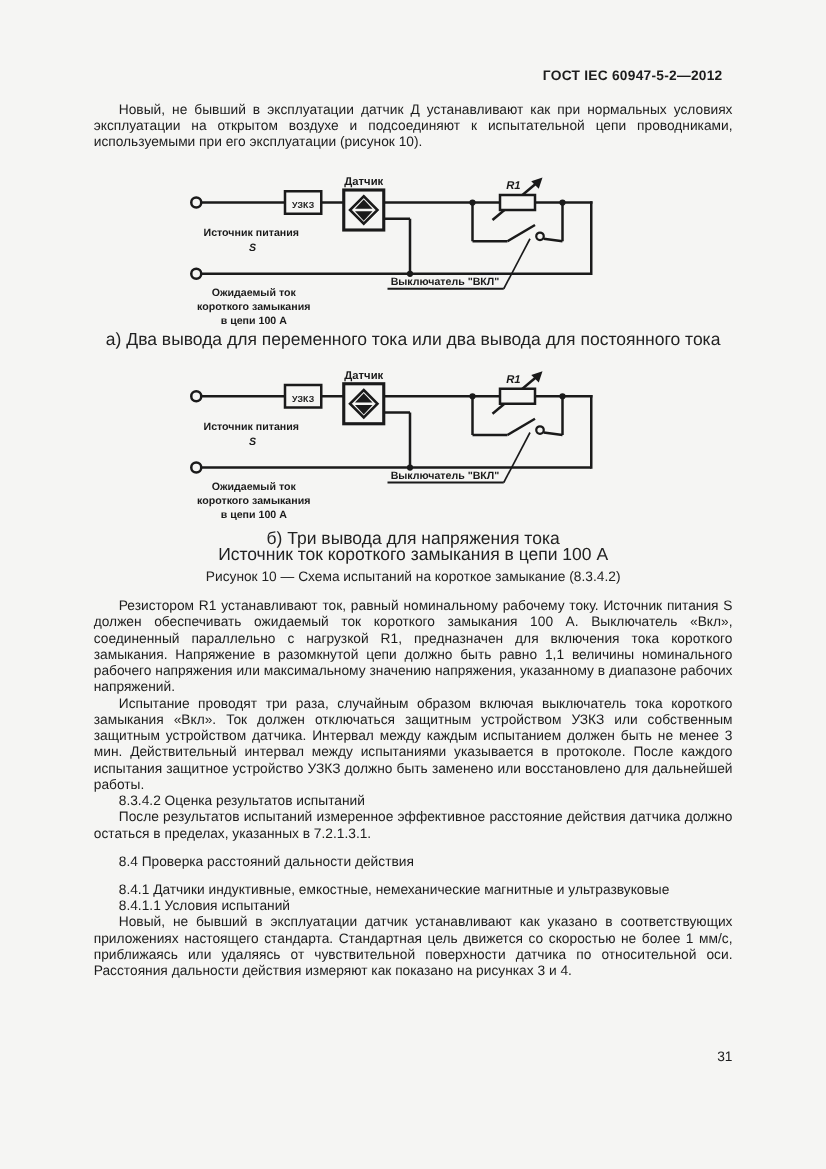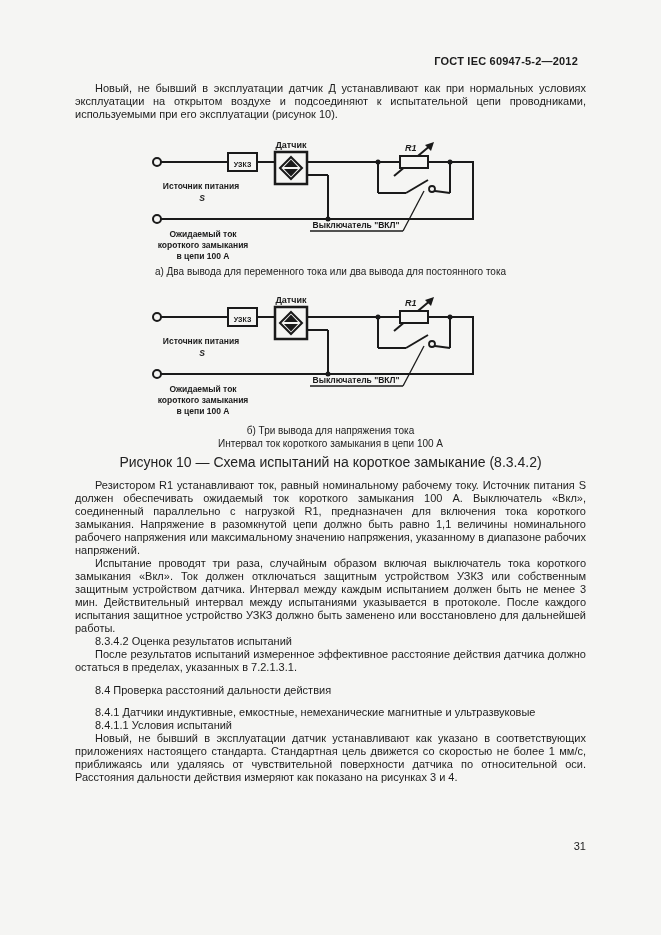--- a/index.html
+++ b/index.html
@@ -19,25 +19,25 @@
   .para {
     font-size: 11px; line-height: 13px; text-align: justify;
     text-indent: 20px; margin: 0;
   }
   .intro { position: absolute; top: 82px; left: 75px; width: 511px; }
   .flow  { position: absolute; top: 479px; left: 75px; width: 511px; }
   .flow p { margin: 0; }
   .h84 { font-weight: normal; margin: 10px 0 9px 0 !important; }
   .figcap {
     position: absolute; left: 0; width: 661px; text-align: center;
-    font-size: 10px; line-height: 13px; color: #222;
+    font-size: 14px; line-height: 13px; color: #222;
   }
   .cap-a { top: 265px; }
   .cap-b { top: 424px; }
-  .fig-title { top: 456px; font-size: 14px; }
+  .fig-title { top: 456px; font-size: 11px; }
   .circuit { position: absolute; left: 150px; }
   .svg-a { top: 138px; }
   .svg-b { top: 293px; }
   .pgnum {
     position: absolute; top: 840px; left: 75px; width: 511px;
     text-align: right; font-size: 11px;
   }
   svg text {
     font-family: "Liberation Sans", sans-serif;
     fill: #1a1a1a; font-weight: bold; font-size: 8.5px;
@@ -136,21 +136,21 @@
   <text x="51" y="51" text-anchor="middle">Источник питания</text>
   <text x="52" y="63" class="t-it" text-anchor="middle">S</text>
   <text x="53" y="99" text-anchor="middle">Ожидаемый ток</text>
   <text x="53" y="110" text-anchor="middle">короткого замыкания</text>
   <text x="53" y="121" text-anchor="middle">в цепи 100 А</text>
   <text x="206" y="90" text-anchor="middle">Выключатель "ВКЛ"</text>
 </svg>
 
 <div class="figcap cap-b">
   <div>б) Три вывода для напряжения тока</div>
-  <div>Интервал ток короткого замыкания в цепи 100 А</div>
+  <div>Источник ток короткого замыкания в цепи 100 А</div>
 </div>
 
 <div class="figcap fig-title">Рисунок 10 — Схема испытаний на короткое замыкание (8.3.4.2)</div>
 
 <div class="flow">
   <p class="para">Резистором R1 устанавливают ток, равный номинальному рабочему току. Источник питания S должен обеспечивать ожидаемый ток короткого замыкания 100 А. Выключатель «Вкл», соединенный параллельно с нагрузкой R1, предназначен для включения тока короткого замыкания. Напряжение в разомкнутой цепи должно быть равно 1,1 величины номинального рабочего напряжения или максимальному значению напряжения, указанному в диапазоне рабочих напряжений.</p>
   <p class="para">Испытание проводят три раза, случайным образом включая выключатель тока короткого замыкания «Вкл». Ток должен отключаться защитным устройством УЗКЗ или собственным защитным устройством датчика. Интервал между каждым испытанием должен быть не менее 3 мин. Действительный интервал между испытаниями указывается в протоколе. После каждого испытания защитное устройство УЗКЗ должно быть заменено или восстановлено для дальнейшей работы.</p>
   <p class="para">8.3.4.2 Оценка результатов испытаний</p>
   <p class="para">После результатов испытаний измеренное эффективное расстояние действия датчика должно остаться в пределах, указанных в 7.2.1.3.1.</p>
   <p class="para h84">8.4 Проверка расстояний дальности действия</p>

